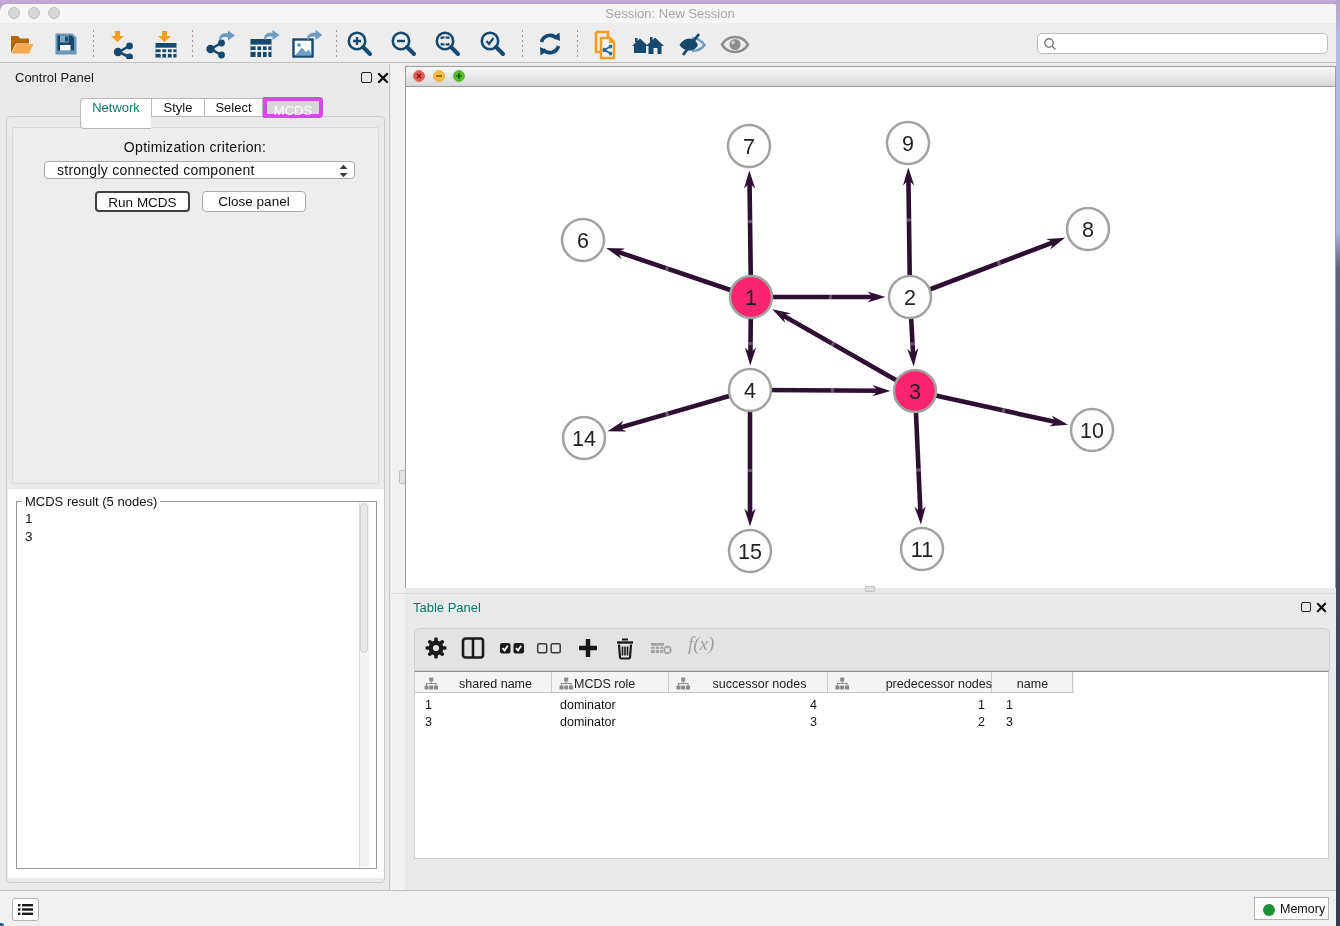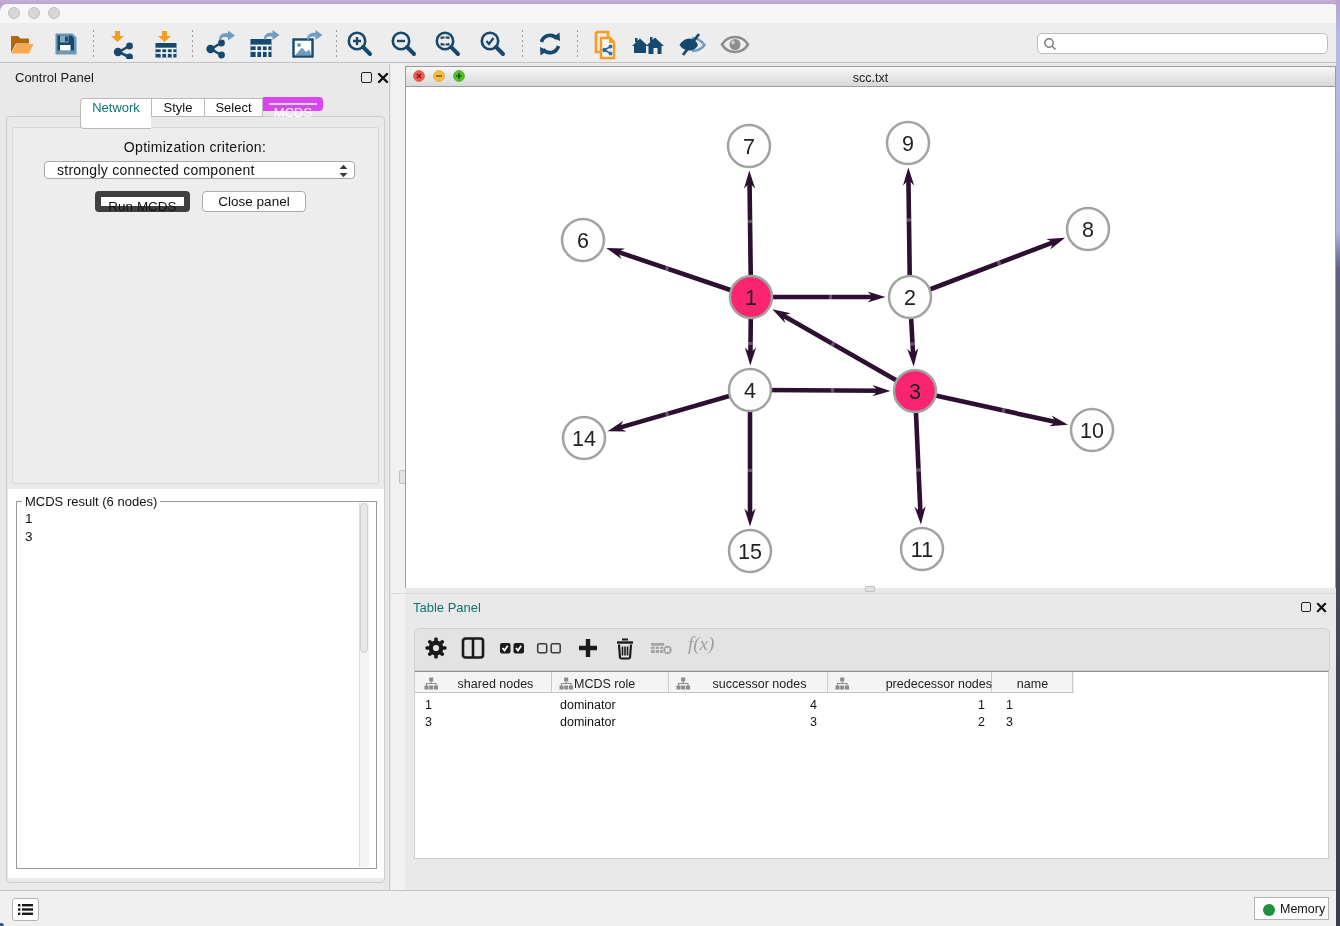--- a/index.html
+++ b/index.html
@@ -8,20 +8,21 @@
 #app { position:relative; width:1340px; height:926px; }
 svg { display:block; }
 </style></head><body>
 <div id="app">
 
 <div class="abs" style="left:0;top:0;width:1340px;height:14px;background:linear-gradient(#c3aed6,#a78fc0);"></div>
 <div class="abs" style="left:0;top:4px;width:1340px;height:19px;background:#f6f6f6;border-radius:7px 7px 0 0;"></div>
 <div class="abs" style="left:8px;top:7px;width:12px;height:12px;border-radius:50%;background:#d8d6d6;border:1px solid #c2c0c0;"></div>
 <div class="abs" style="left:28px;top:7px;width:12px;height:12px;border-radius:50%;background:#d8d6d6;border:1px solid #c2c0c0;"></div>
 <div class="abs" style="left:48px;top:7px;width:12px;height:12px;border-radius:50%;background:#d8d6d6;border:1px solid #c2c0c0;"></div>
+<div class="abs" style="left:0;top:6px;width:1340px;text-align:center;font-size:13px;color:#a8a8a8;">Session: New Session</div>
 
 <div class="abs" style="left:0;top:23px;width:1340px;height:40px;background:#ededed;border-bottom:1px solid #c0c0c0;"></div>
 <div class="abs" style="left:93px;top:30px;width:1px;height:28px;background:repeating-linear-gradient(#9a9a9a 0 2px, transparent 2px 5px);"></div>
 <div class="abs" style="left:192px;top:30px;width:1px;height:28px;background:repeating-linear-gradient(#9a9a9a 0 2px, transparent 2px 5px);"></div>
 <div class="abs" style="left:336px;top:30px;width:1px;height:28px;background:repeating-linear-gradient(#9a9a9a 0 2px, transparent 2px 5px);"></div>
 <div class="abs" style="left:522px;top:30px;width:1px;height:28px;background:repeating-linear-gradient(#9a9a9a 0 2px, transparent 2px 5px);"></div>
 <div class="abs" style="left:577px;top:30px;width:1px;height:28px;background:repeating-linear-gradient(#9a9a9a 0 2px, transparent 2px 5px);"></div>
 <div class="abs" style="left:8px;top:29px;width:28px;height:30px;">
       <svg width="28" height="30" viewBox="0 0 28 30">
 <path d="M3 7 h7 l2.5 2.5 h8.5 v5 H8 L3 24 z" fill="#b2690c"></path>
@@ -191,51 +192,50 @@
 
 <div class="abs" style="left:12px;top:127px;width:367px;height:357px;background:#ededed;border:1px solid #d9d9d9;border-radius:2px;"></div>
 
 <div class="abs" style="left:80px;top:98px;width:242px;height:19px;">
  <div class="abs" style="left:0;top:0;width:71px;height:31px;background:#fff;border:1px solid #b9b9b9;border-radius:4px 0 0 4px;border-right:none;
    font-size:13px;color:#0f766e;text-align:center;line-height:18px;">Network</div>
  <div class="abs" style="left:71px;top:0;width:53px;height:19px;background:#fff;border:1px solid #b9b9b9;border-right:none;
    font-size:13px;color:#111;text-align:center;line-height:18px;">Style</div>
  <div class="abs" style="left:124px;top:0;width:59px;height:19px;background:#fff;border:1px solid #b9b9b9;
    font-size:13px;color:#111;text-align:center;line-height:18px;">Select</div>
- <div class="abs" style="left:183px;top:-1px;width:60px;height:14px;background:#d7d7d7;border:6px solid #d946ef;border-radius:0 4px 4px 0;
+ <div class="abs" style="left:183px;top:-1px;width:60px;height:21px;background:#d7d7d7;border:4px solid #d946ef;border-radius:0 4px 4px 0;
    font-size:13px;color:#fdfdfd;text-align:center;line-height:20px;">MCDS</div>
 </div>
 
 <div class="abs" style="left:0;top:139px;width:390px;text-align:center;font-size:14px;letter-spacing:0.3px;color:#111;">Optimization criterion:</div>
 <div class="abs" style="left:44px;top:161px;width:311px;height:18px;background:#fff;border:1px solid #a8a8a8;border-radius:4px;
   font-size:14px;letter-spacing:0.25px;color:#111;line-height:17px;padding-left:12px;">strongly connected component
   <svg class="abs" style="right:5px;top:2px;" width="11" height="14" viewBox="0 0 11 14">
   <path d="M1.5 5 L5.5 0.8 L9.5 5 z M1.5 9 L5.5 13.2 L9.5 9 z" fill="#3c3c3c"></path>
       </svg>
 </div>
-<div class="abs" style="left:95px;top:191px;width:95px;height:21px;background:#fff;border:6px solid #404040;border-radius:4px;
+<div class="abs" style="left:95px;top:191px;width:95px;height:21px;background:#fff;border:2px solid #404040;border-radius:4px;
   font-size:13.5px;color:#111;text-align:center;line-height:20px;">Run MCDS</div>
 <div class="abs" style="left:202px;top:191px;width:104px;height:21px;background:#fff;border:1px solid #ababab;border-radius:4px;
   font-size:13.5px;color:#111;text-align:center;line-height:20px;">Close panel</div>
 
 <div class="abs" style="left:8px;top:489px;width:376px;height:389px;background:#fff;"></div>
 <div class="abs" style="left:16px;top:501px;width:361px;height:368px;border:1px solid #989898;"></div>
-<div class="abs" style="left:22px;top:494px;background:#fff;padding:0 3px;font-size:13px;color:#111;">MCDS result (6 nodes)</div>
+<div class="abs" style="left:22px;top:494px;background:#fff;padding:0 3px;font-size:13px;color:#111;">MCDS result (5 nodes)</div>
 <div class="abs" style="left:25px;top:510px;font-size:13.5px;color:#111;line-height:17.5px;">1<br>3</div>
 <div class="abs" style="left:359px;top:503px;width:10px;height:364px;background:#f3f3f3;border-left:1px solid #ddd;"></div>
 <div class="abs" style="left:360px;top:503px;width:8px;height:150px;background:#e7e7e7;border:1px solid #d0d0d0;border-radius:4px;"></div>
 
 <div class="abs" style="left:390px;top:64px;width:950px;height:826px;background:#e9e9e9;"></div>
 <div class="abs" style="left:391px;top:64px;width:14px;height:826px;background:#f1f1f1;"></div>
 
 <div class="abs" style="left:399px;top:470px;width:7px;height:14px;background:#e3e3e3;border:1px solid #c0c0c0;border-radius:2px;"></div>
 
 <div class="abs" style="left:405px;top:66px;width:931px;height:522px;border:1px solid #9d9d9d;background:#fff;"></div>
 <div class="abs" style="left:406px;top:67px;width:929px;height:20px;background:linear-gradient(#f7f7f7,#d8d8d8);border-bottom:1px solid #9d9d9d;"></div>
-<div class="abs" style="left:406px;top:71px;width:929px;text-align:center;font-size:12.5px;color:#1d1d1d;">scc.txt</div>
 <svg class="abs" style="left:413px;top:70px;" width="52" height="12" viewBox="0 0 52 12">
 <circle cx="6" cy="6" r="5.4" fill="#ec5f55" stroke="#d84a40" stroke-width="0.8"></circle>
 <path d="M3.8 3.8 L8.2 8.2 M8.2 3.8 L3.8 8.2" stroke="#8f1a12" stroke-width="1.5"></path>
 <circle cx="26" cy="6" r="5.4" fill="#f6be40" stroke="#e0a32e" stroke-width="0.8"></circle>
 <path d="M23 6 L29 6" stroke="#985c0a" stroke-width="1.7"></path>
 <circle cx="46" cy="6" r="5.4" fill="#54c327" stroke="#42a31a" stroke-width="0.8"></circle>
 <path d="M43 6 L49 6 M46 3 L46 9" stroke="#14610a" stroke-width="1.7"></path>
 </svg>
 
 <div class="abs" style="left:406px;top:88px;width:929px;height:500px;background:#fff;overflow:hidden;">
@@ -384,21 +384,21 @@
       <svg width="15" height="13" viewBox="0 0 15 13">
         <g fill="#8b8b8b">
           <rect x="5.2" y="0.5" width="4" height="4"></rect>
           <rect x="0.5" y="8.5" width="4" height="4"></rect>
           <rect x="5.2" y="8.5" width="4" height="4"></rect>
           <rect x="10" y="8.5" width="4" height="4"></rect>
         </g>
         <path d="M7.2 4.5 v2.5 M2.5 8.5 v-2 h9.5 v2" stroke="#8b8b8b" stroke-width="1.1" fill="none"></path>
       </svg>
     </div>
-    <div class="abs" style="left:439px;top:677px;width:113px;text-align:center;font-size:12.5px;color:#222;">shared nodes</div>
+    <div class="abs" style="left:439px;top:677px;width:113px;text-align:center;font-size:12.5px;color:#222;">shared name</div>
     <div class="abs" style="left:552px;top:672px;width:117px;height:21px;border-right:1px solid #c9c9c9;"></div>
     <div class="abs" style="left:559px;top:677px;width:15px;height:13px;">
       <svg width="15" height="13" viewBox="0 0 15 13">
         <g fill="#8b8b8b">
           <rect x="5.2" y="0.5" width="4" height="4"></rect>
           <rect x="0.5" y="8.5" width="4" height="4"></rect>
           <rect x="5.2" y="8.5" width="4" height="4"></rect>
           <rect x="10" y="8.5" width="4" height="4"></rect>
         </g>
         <path d="M7.2 4.5 v2.5 M2.5 8.5 v-2 h9.5 v2" stroke="#8b8b8b" stroke-width="1.1" fill="none"></path>

